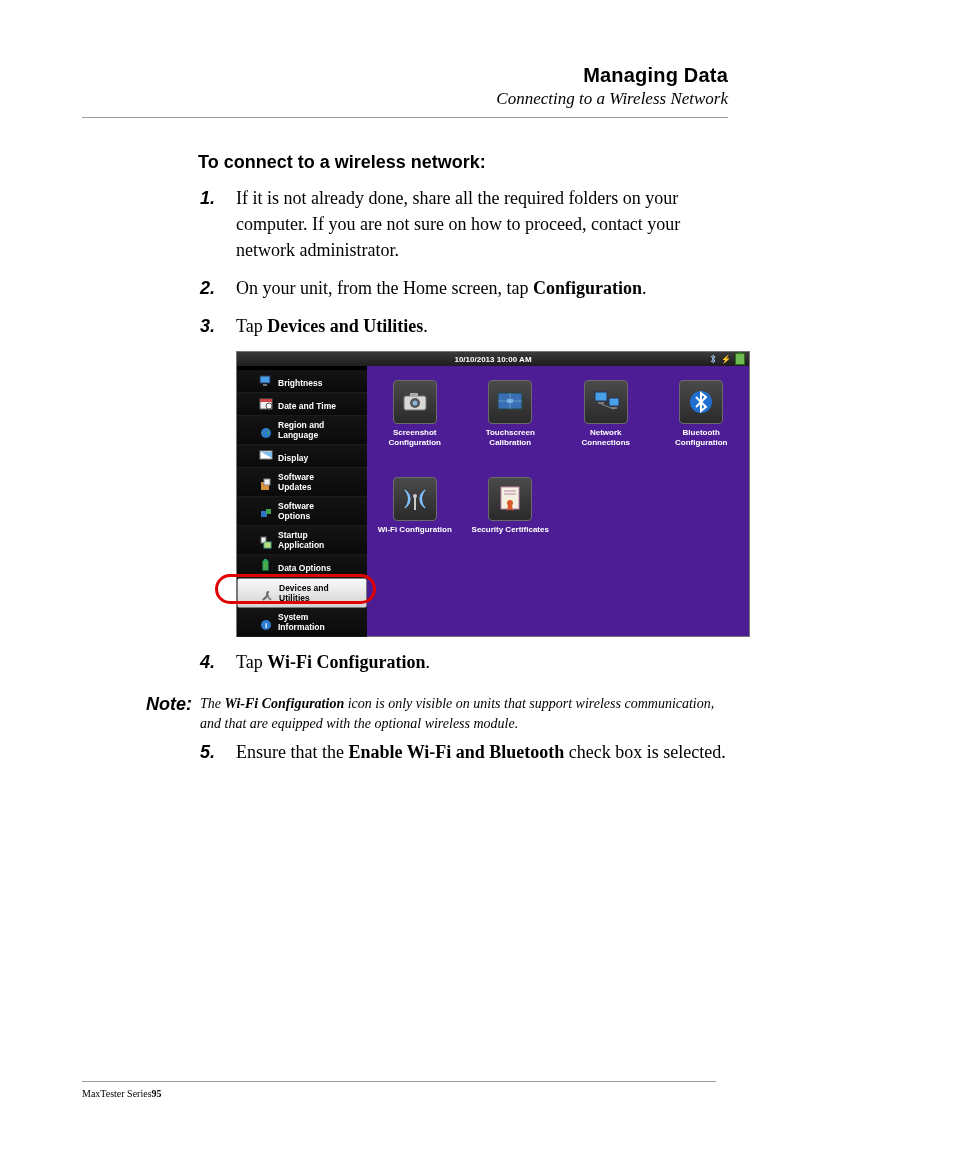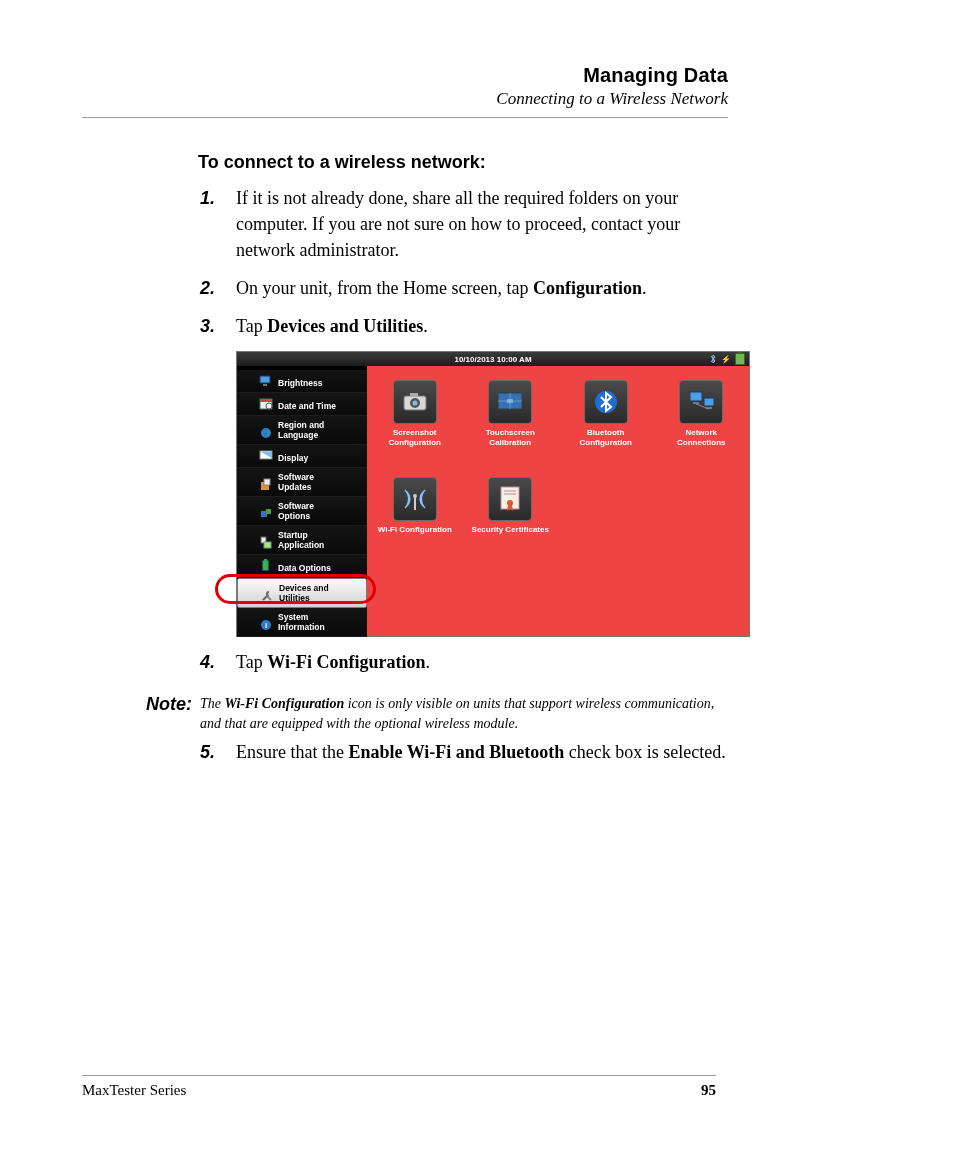--- a/index.html
+++ b/index.html
@@ -92,22 +92,21 @@
 
   
   .footer {
     position: absolute;
     left: 82px;
     right: 98px;
     bottom: 60px;
     border-top: 1px solid #9a9a9a;
     padding-top: 6px;
     display: flex;
-    justify-content: space-between;
-    font-size: 15px;
+    font-size: 10px;
   }
   .footer .pnum { font-weight: 700; }
 
   
   .shotwrap {
     margin: 6px 0 12px 154px;
   }
   .device {
     width: 512px;
     background: #000;
@@ -180,21 +179,21 @@
     border-radius: 2px;
   }
   .sidebar .ic {
     width: 14px; height: 14px;
     display: flex; align-items: center; justify-content: center;
   }
 
   .grid {
     flex: 1;
     padding: 14px 8px 8px 8px;
-    background: #ef4444;
+    background: #4c1d95;
   }
   .grid-inner {
     display: grid;
     grid-template-columns: repeat(4, 1fr);
     gap: 30px 16px;
   }
   .tile {
     display: flex;
     flex-direction: column;
     align-items: center;
@@ -391,45 +390,45 @@
                         <line x1="14" y1="2" x2="14" y2="18" stroke="#9cc" stroke-width="0.5"></line>
                         <line x1="2" y1="10" x2="26" y2="10" stroke="#9cc" stroke-width="0.5"></line>
                       </svg>
                     </span>
                   </div>
                 <div class="lbl">Touchscreen Calibration</div>
               </div>
               <div class="tile">
                 <div class="box">
                     <span>
-                      <svg width="26" height="26" viewBox="0 0 26 26">
-                        <circle cx="13" cy="13" r="11" fill="#1f6fd1"></circle>
-                        <path d="M8 8 L18 18 L13 22 L13 4 L18 8 L8 18" fill="none" stroke="#fff" stroke-width="2"></path>
-                      </svg>
-                    </span>
-                  </div>
-                <div class="lbl">Bluetooth Configuration</div>
-              </div>
-              <div class="tile">
-                <div class="box">
-                    <span>
                       <svg width="30" height="24" viewBox="0 0 30 24">
                         <rect x="4" y="2" width="12" height="9" fill="#4aa0e8" stroke="#235"></rect>
                         <rect x="7" y="12" width="6" height="2" fill="#777"></rect>
                         <rect x="18" y="8" width="10" height="8" fill="#4aa0e8" stroke="#235"></rect>
                         <rect x="20" y="17" width="6" height="2" fill="#777"></rect>
                         <line x1="10" y1="14" x2="23" y2="19" stroke="#888"></line>
                       </svg>
                     </span>
                   </div>
                 <div class="lbl">Network Connections</div>
               </div>
               <div class="tile">
                 <div class="box">
                     <span>
+                      <svg width="26" height="26" viewBox="0 0 26 26">
+                        <circle cx="13" cy="13" r="11" fill="#1f6fd1"></circle>
+                        <path d="M8 8 L18 18 L13 22 L13 4 L18 8 L8 18" fill="none" stroke="#fff" stroke-width="2"></path>
+                      </svg>
+                    </span>
+                  </div>
+                <div class="lbl">Bluetooth Configuration</div>
+              </div>
+              <div class="tile">
+                <div class="box">
+                    <span>
                       <svg width="28" height="26" viewBox="0 0 28 26">
                         <path d="M6 6 a10 10 0 0 1 0 14 M4 4 a13 13 0 0 1 0 18" fill="none" stroke="#7fc2ff" stroke-width="1.5"></path>
                         <path d="M22 6 a10 10 0 0 0 0 14 M24 4 a13 13 0 0 0 0 18" fill="none" stroke="#7fc2ff" stroke-width="1.5"></path>
                         <line x1="14" y1="10" x2="14" y2="24" stroke="#ccc" stroke-width="2"></line>
                         <circle cx="14" cy="10" r="2" fill="#ccc"></circle>
                       </svg>
                     </span>
                   </div>
                 <div class="lbl">Wi-Fi Configuration</div>
               </div>

